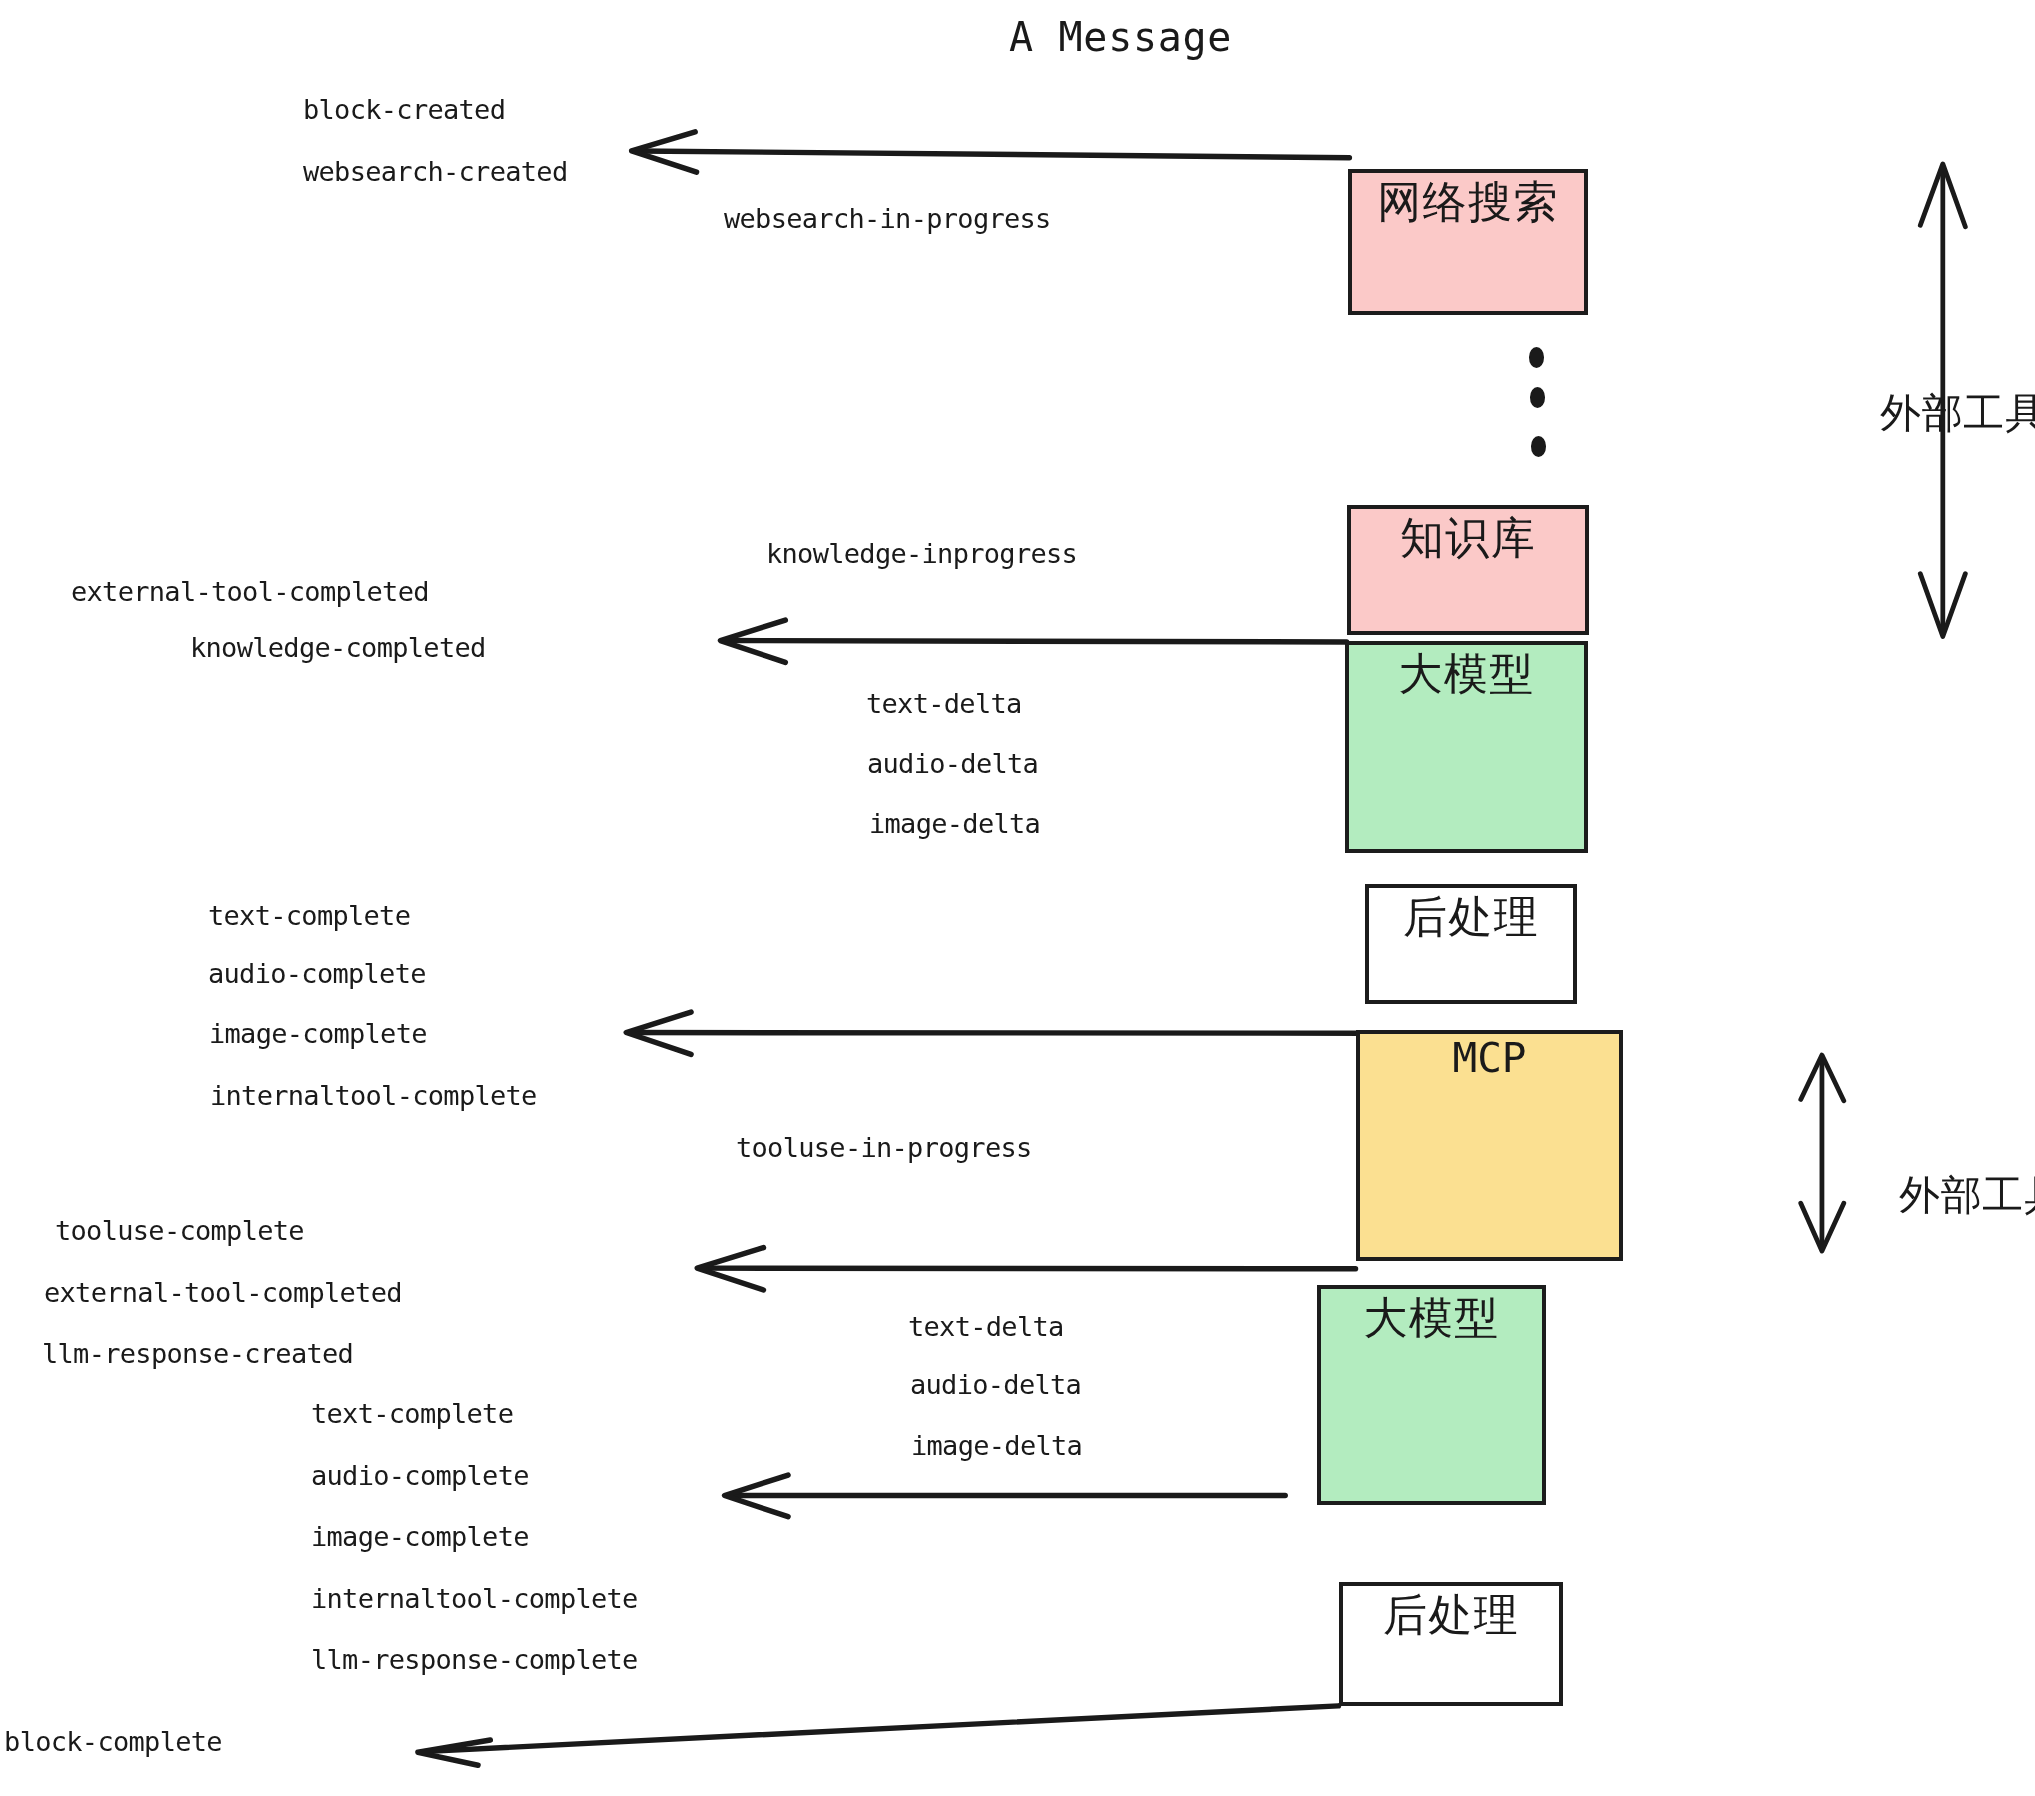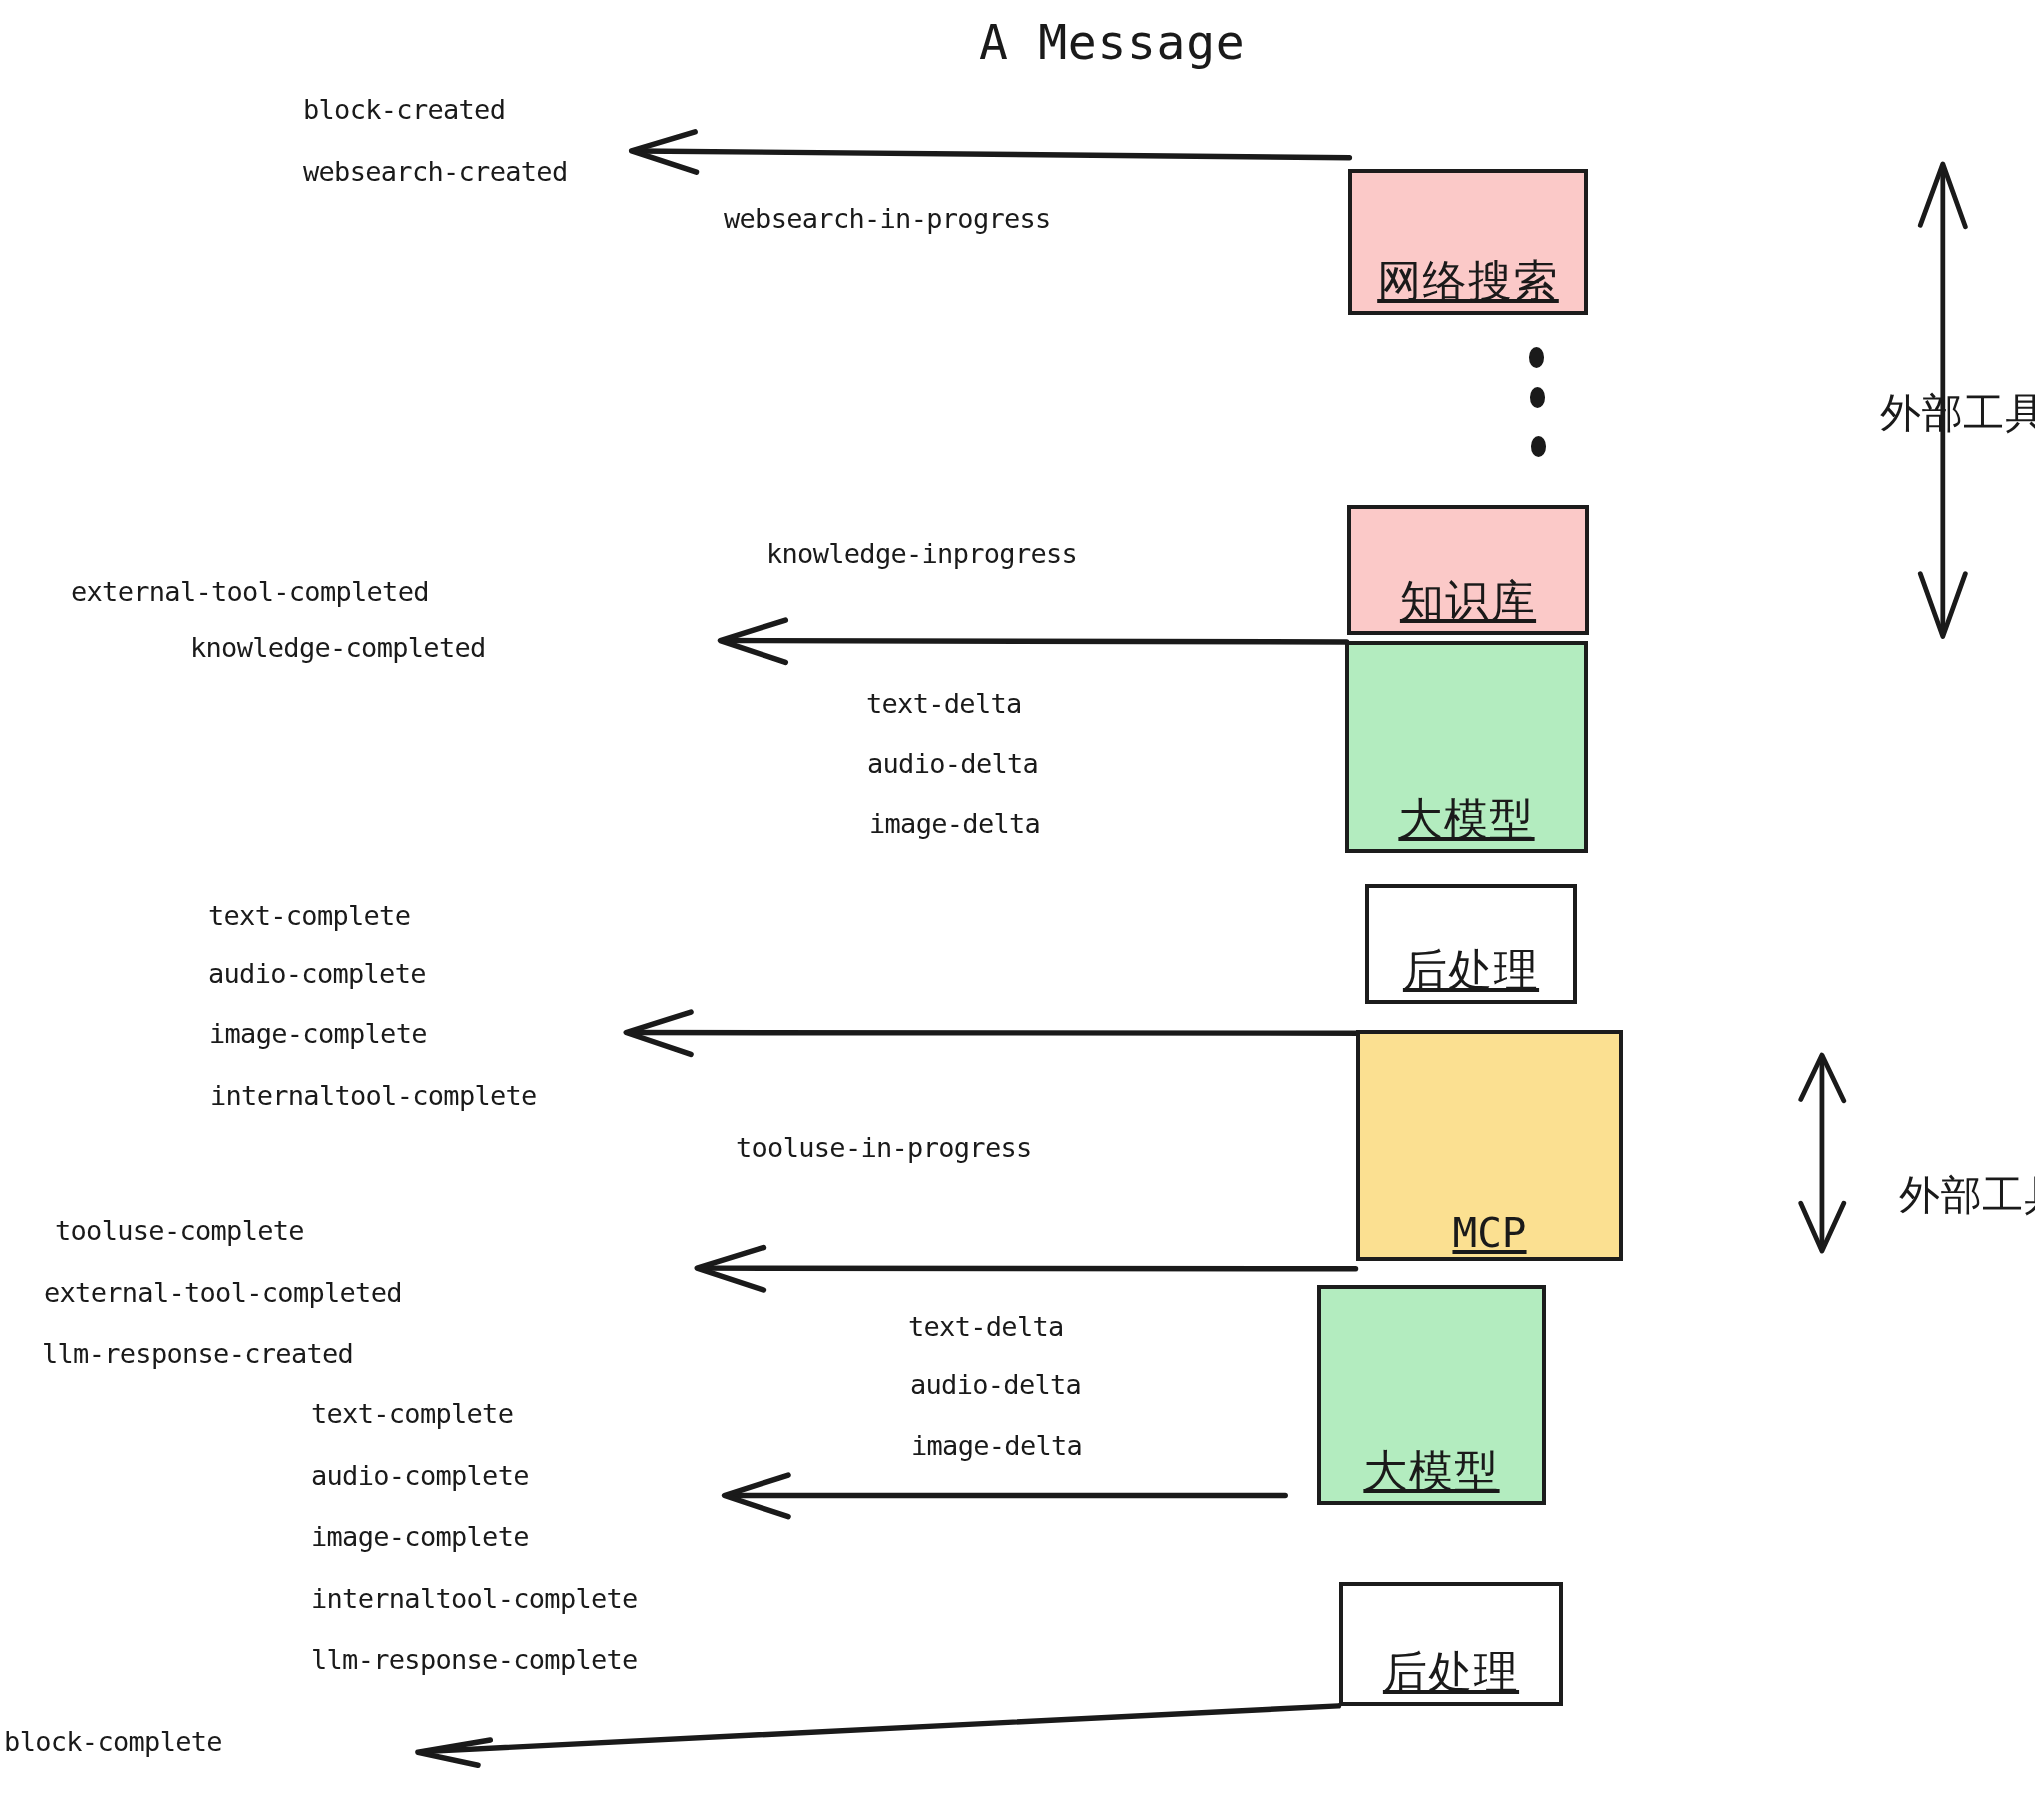--- a/index.html
+++ b/index.html
@@ -16,35 +16,35 @@
     font-family:"DejaVu Sans Mono","Liberation Mono",monospace;
     font-size:27px;
     line-height:1;
     color:#1a1a1a;
     white-space:pre;
     letter-spacing:-0.7px;
   }
   .title{
     position:absolute;
     font-family:"DejaVu Sans Mono","Liberation Mono",monospace;
-    font-size:48px;
+    font-size:40px;
     color:#1a1a1a;
     white-space:pre;
     letter-spacing:0.7px;
+    margin-left:30px;
   }
   .boxlabel{
     position:absolute;
-    display:flex;align-items:flex-end;justify-content:center;
+    display:flex;align-items:flex-start;justify-content:center;
     box-sizing:border-box;
     border:4.1px solid #1c1c1c;
     font-family:"DejaVu Sans","Liberation Sans",sans-serif;
     font-size:44px;
     color:#1a1a1a;
     letter-spacing:1.4px;
-    text-decoration:underline;
   }
   .boxlabel.mono{
     font-family:"DejaVu Sans Mono","Liberation Mono",monospace;
     font-size:41px;
     letter-spacing:0;
   }
   .sidelabel{
     position:absolute;
     font-family:"DejaVu Sans","Liberation Sans",sans-serif;
     font-size:41px;

